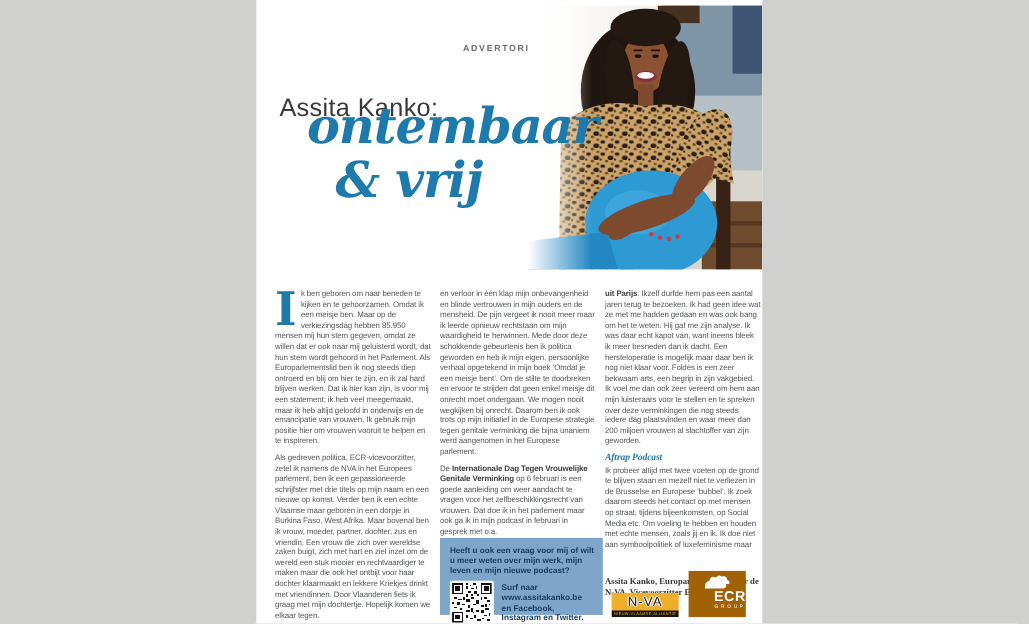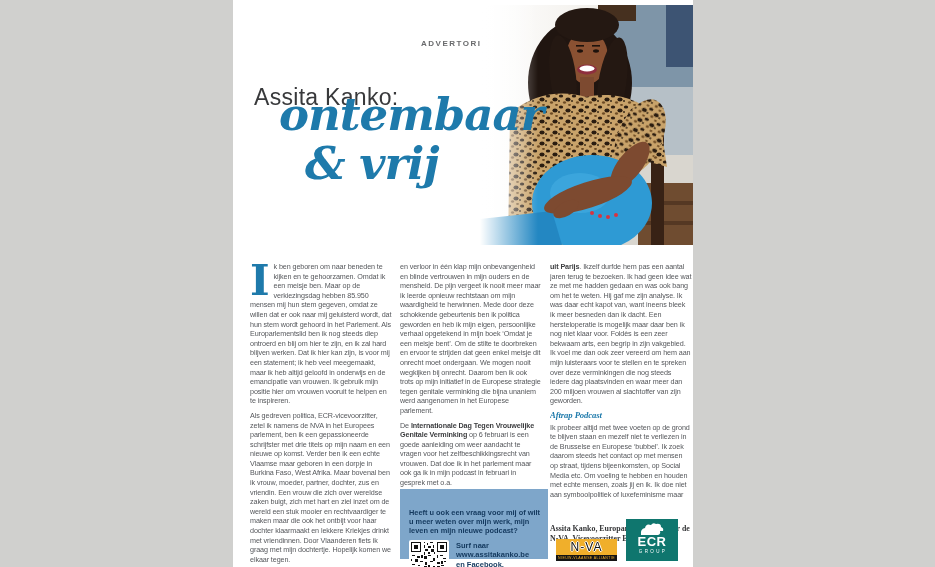--- a/index.html
+++ b/index.html
@@ -33,34 +33,34 @@
   .h{margin:3px 0 2px 0;font-family:"Liberation Serif",serif;font-style:italic;font-weight:700;
      font-size:8.7px;line-height:9.8px;color:#1e7aab;}
   .dropcap{float:left;font-family:"DejaVu Serif","Liberation Serif",serif;font-weight:700;
      font-size:42px;line-height:34px;color:#1e7aab;padding:2px 4px 0 0;}
 
   .byline{position:absolute;left:317px;top:524px;width:148px;
      font-family:"Liberation Serif",serif;font-weight:700;
      font-size:7.9px;line-height:9.6px;color:#353638;}
 
   .ctabox{position:absolute;left:167px;top:489px;width:148px;height:70px;box-sizing:border-box;
-     background:#7ea6ca;padding:19px 8px 6px 9px;z-index:2;}
+     background:#7ea6ca;padding:7px 8px 6px 9px;z-index:2;}
   .cta-q{font-size:7.4px;line-height:9.2px;font-weight:700;color:#14395e;}
   .cta-row{display:flex;align-items:center;margin-top:4px;}
   .qr{width:36px;height:36px;background:#ffffff;border-radius:2px;padding:2px;flex:0 0 auto;}
   .cta-t{margin-left:7px;font-size:7.5px;line-height:9.4px;font-weight:700;color:#14395e;}
 
   .nva{position:absolute;left:323px;top:539px;width:61px;height:22px;background:#f0af2b;
        text-align:center;overflow:hidden;}
   .nva-main{font-size:12px;line-height:16px;font-weight:400;letter-spacing:1px;color:#141414;
        text-shadow:-1px 0 #fff,1px 0 #fff,0 -1px #fff,0 1px #fff;}
   .nva-sub{background:#141414;color:#f0af2b;font-size:3.5px;line-height:6px;letter-spacing:.4px;}
 
-  .ecr{position:absolute;left:393px;top:519px;width:52px;height:42px;background:#0f766e;
-       text-align:center;color:#ffffff;overflow:hidden;}
+  .ecr{position:absolute;left:393px;top:519px;width:52px;height:42px;background:#a16207;
+       text-align:right;color:#ffffff;overflow:hidden;}
   .ecr-lion{display:block;margin:3px auto 0 auto;width:26px;height:14px;}
   .ecr-main{font-size:13px;line-height:12px;font-weight:700;letter-spacing:.5px;}
   .ecr-sub{font-size:4.5px;line-height:7px;letter-spacing:2.4px;margin-left:2px;}
 </style>
 </head>
 <body>
 
 <div class="stage">
   <div class="page">
 

